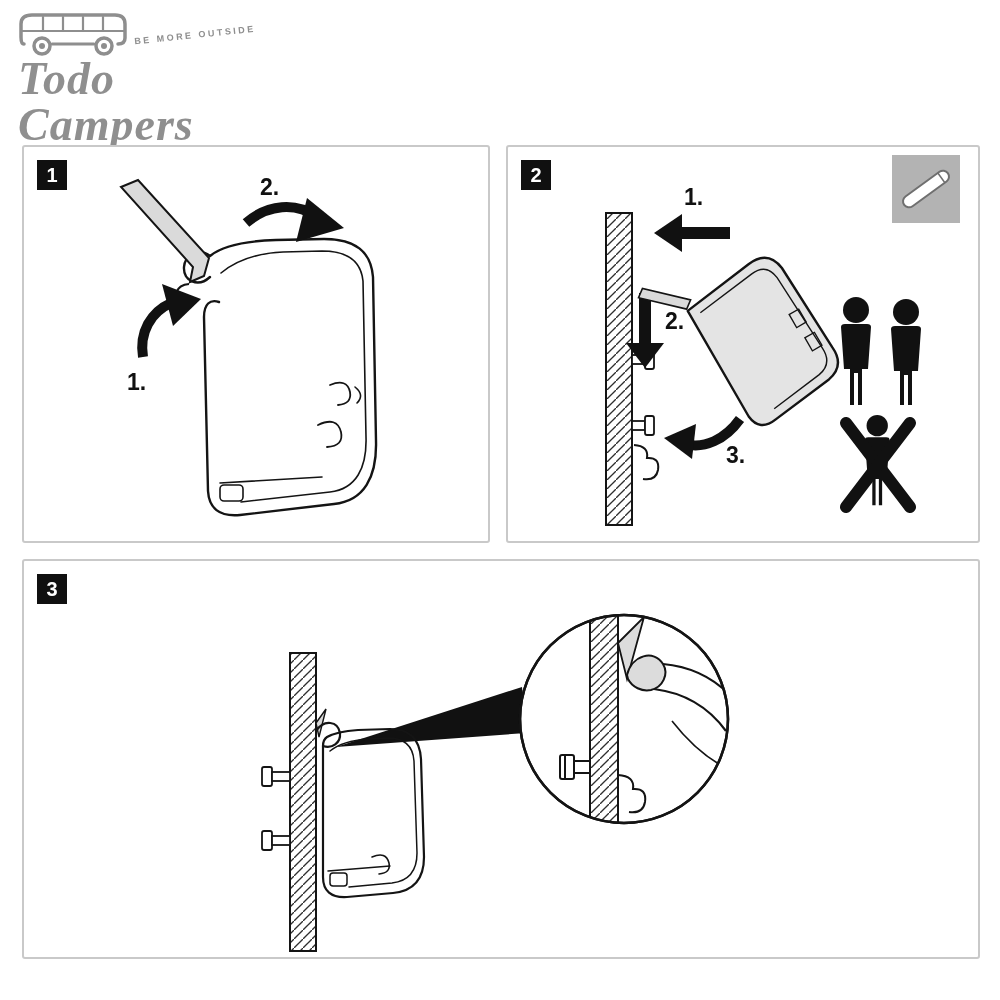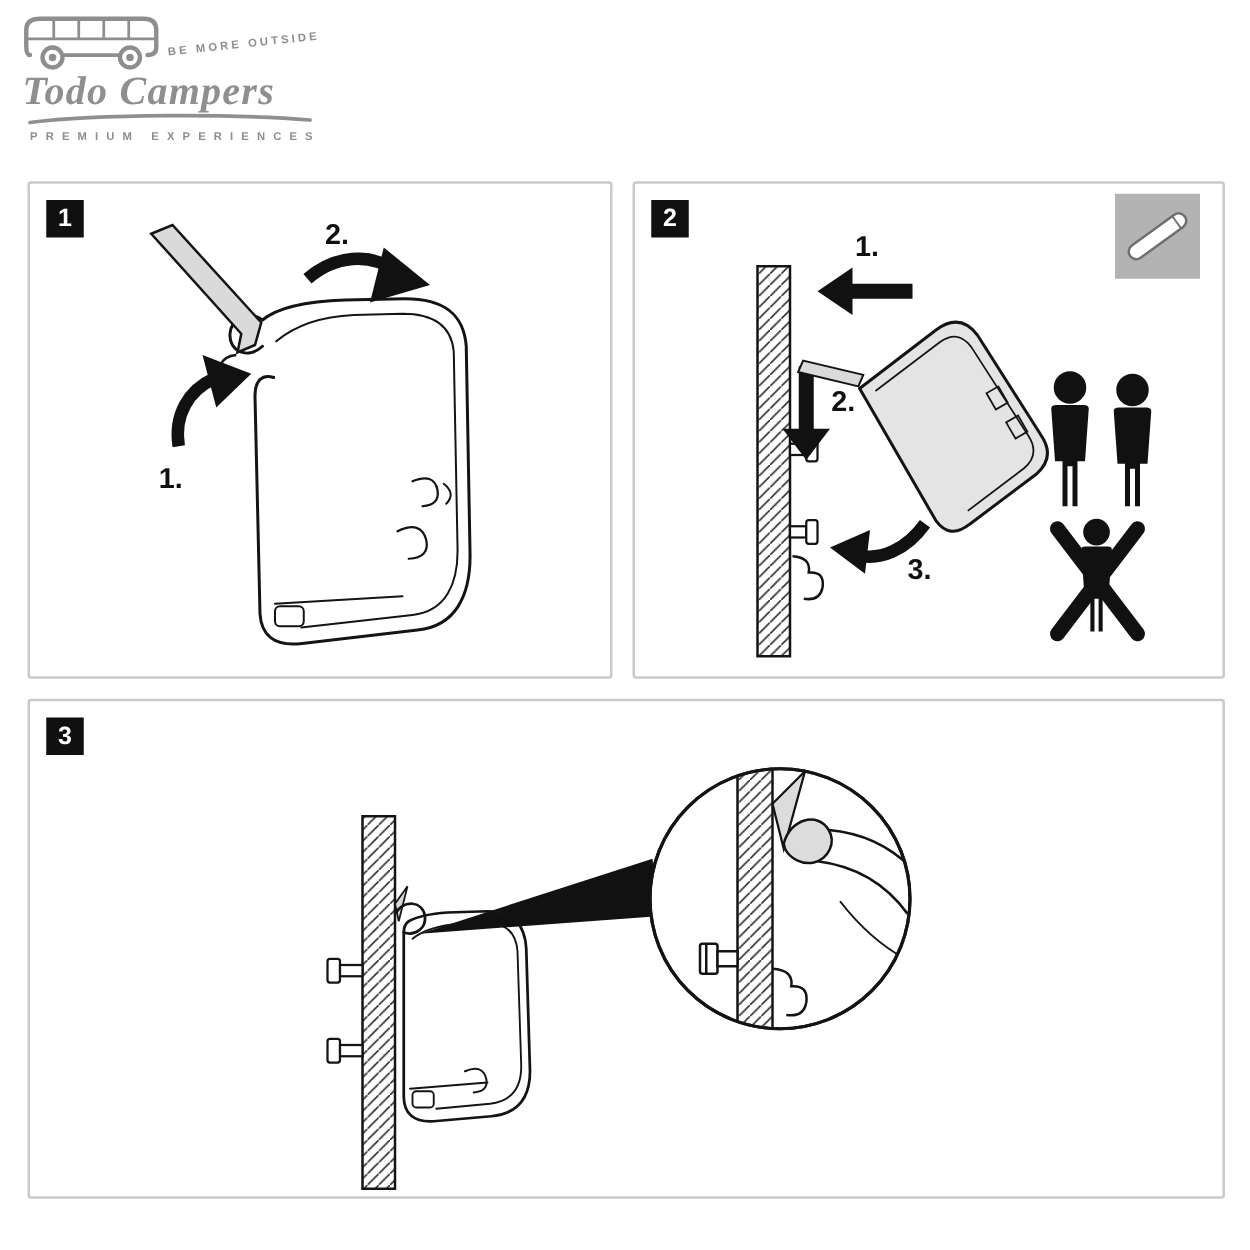--- a/index.html
+++ b/index.html
@@ -5,21 +5,21 @@
   html,body { margin:0; padding:0; background:#ffffff; }
   body { font-family:"Liberation Sans", sans-serif; }
   .page { position:relative; width:1000px; height:1000px; background:#ffffff; overflow:hidden; }
 
   
   .logo { position:absolute; left:18px; top:4px; width:270px; }
   .logo-row { position:relative; height:58px; }
   .tagline { position:absolute; left:116px; top:26px; font-size:9px; font-weight:bold;
              letter-spacing:2.5px; color:#8e8e8e; transform:rotate(-6deg); white-space:nowrap; }
   .brand-name { font-family:"Liberation Serif", serif; font-style:italic; font-weight:bold;
-                font-size:32px; color:#8f8f8f; line-height:1; margin-top:-6px; letter-spacing:1px; }
+                font-size:46px; color:#8f8f8f; line-height:1; margin-top:-6px; letter-spacing:1px; }
   .swoosh { display:block; margin-top:1px; }
   .brand-sub { font-size:9px; font-weight:bold; letter-spacing:6.5px; color:#8e8e8e;
                margin-top:3px; padding-left:6px; white-space:nowrap; }
 
   
   .panel { position:absolute; background:#fff; border:2px solid #c9c9c9; border-radius:3px; }
   .panel1 { left:22px; top:145px; width:464px; height:394px; }
   .panel2 { left:506px; top:145px; width:470px; height:394px; }
   .panel3 { left:22px; top:559px; width:954px; height:396px; }
   .panel svg { position:absolute; left:0; top:0; }

